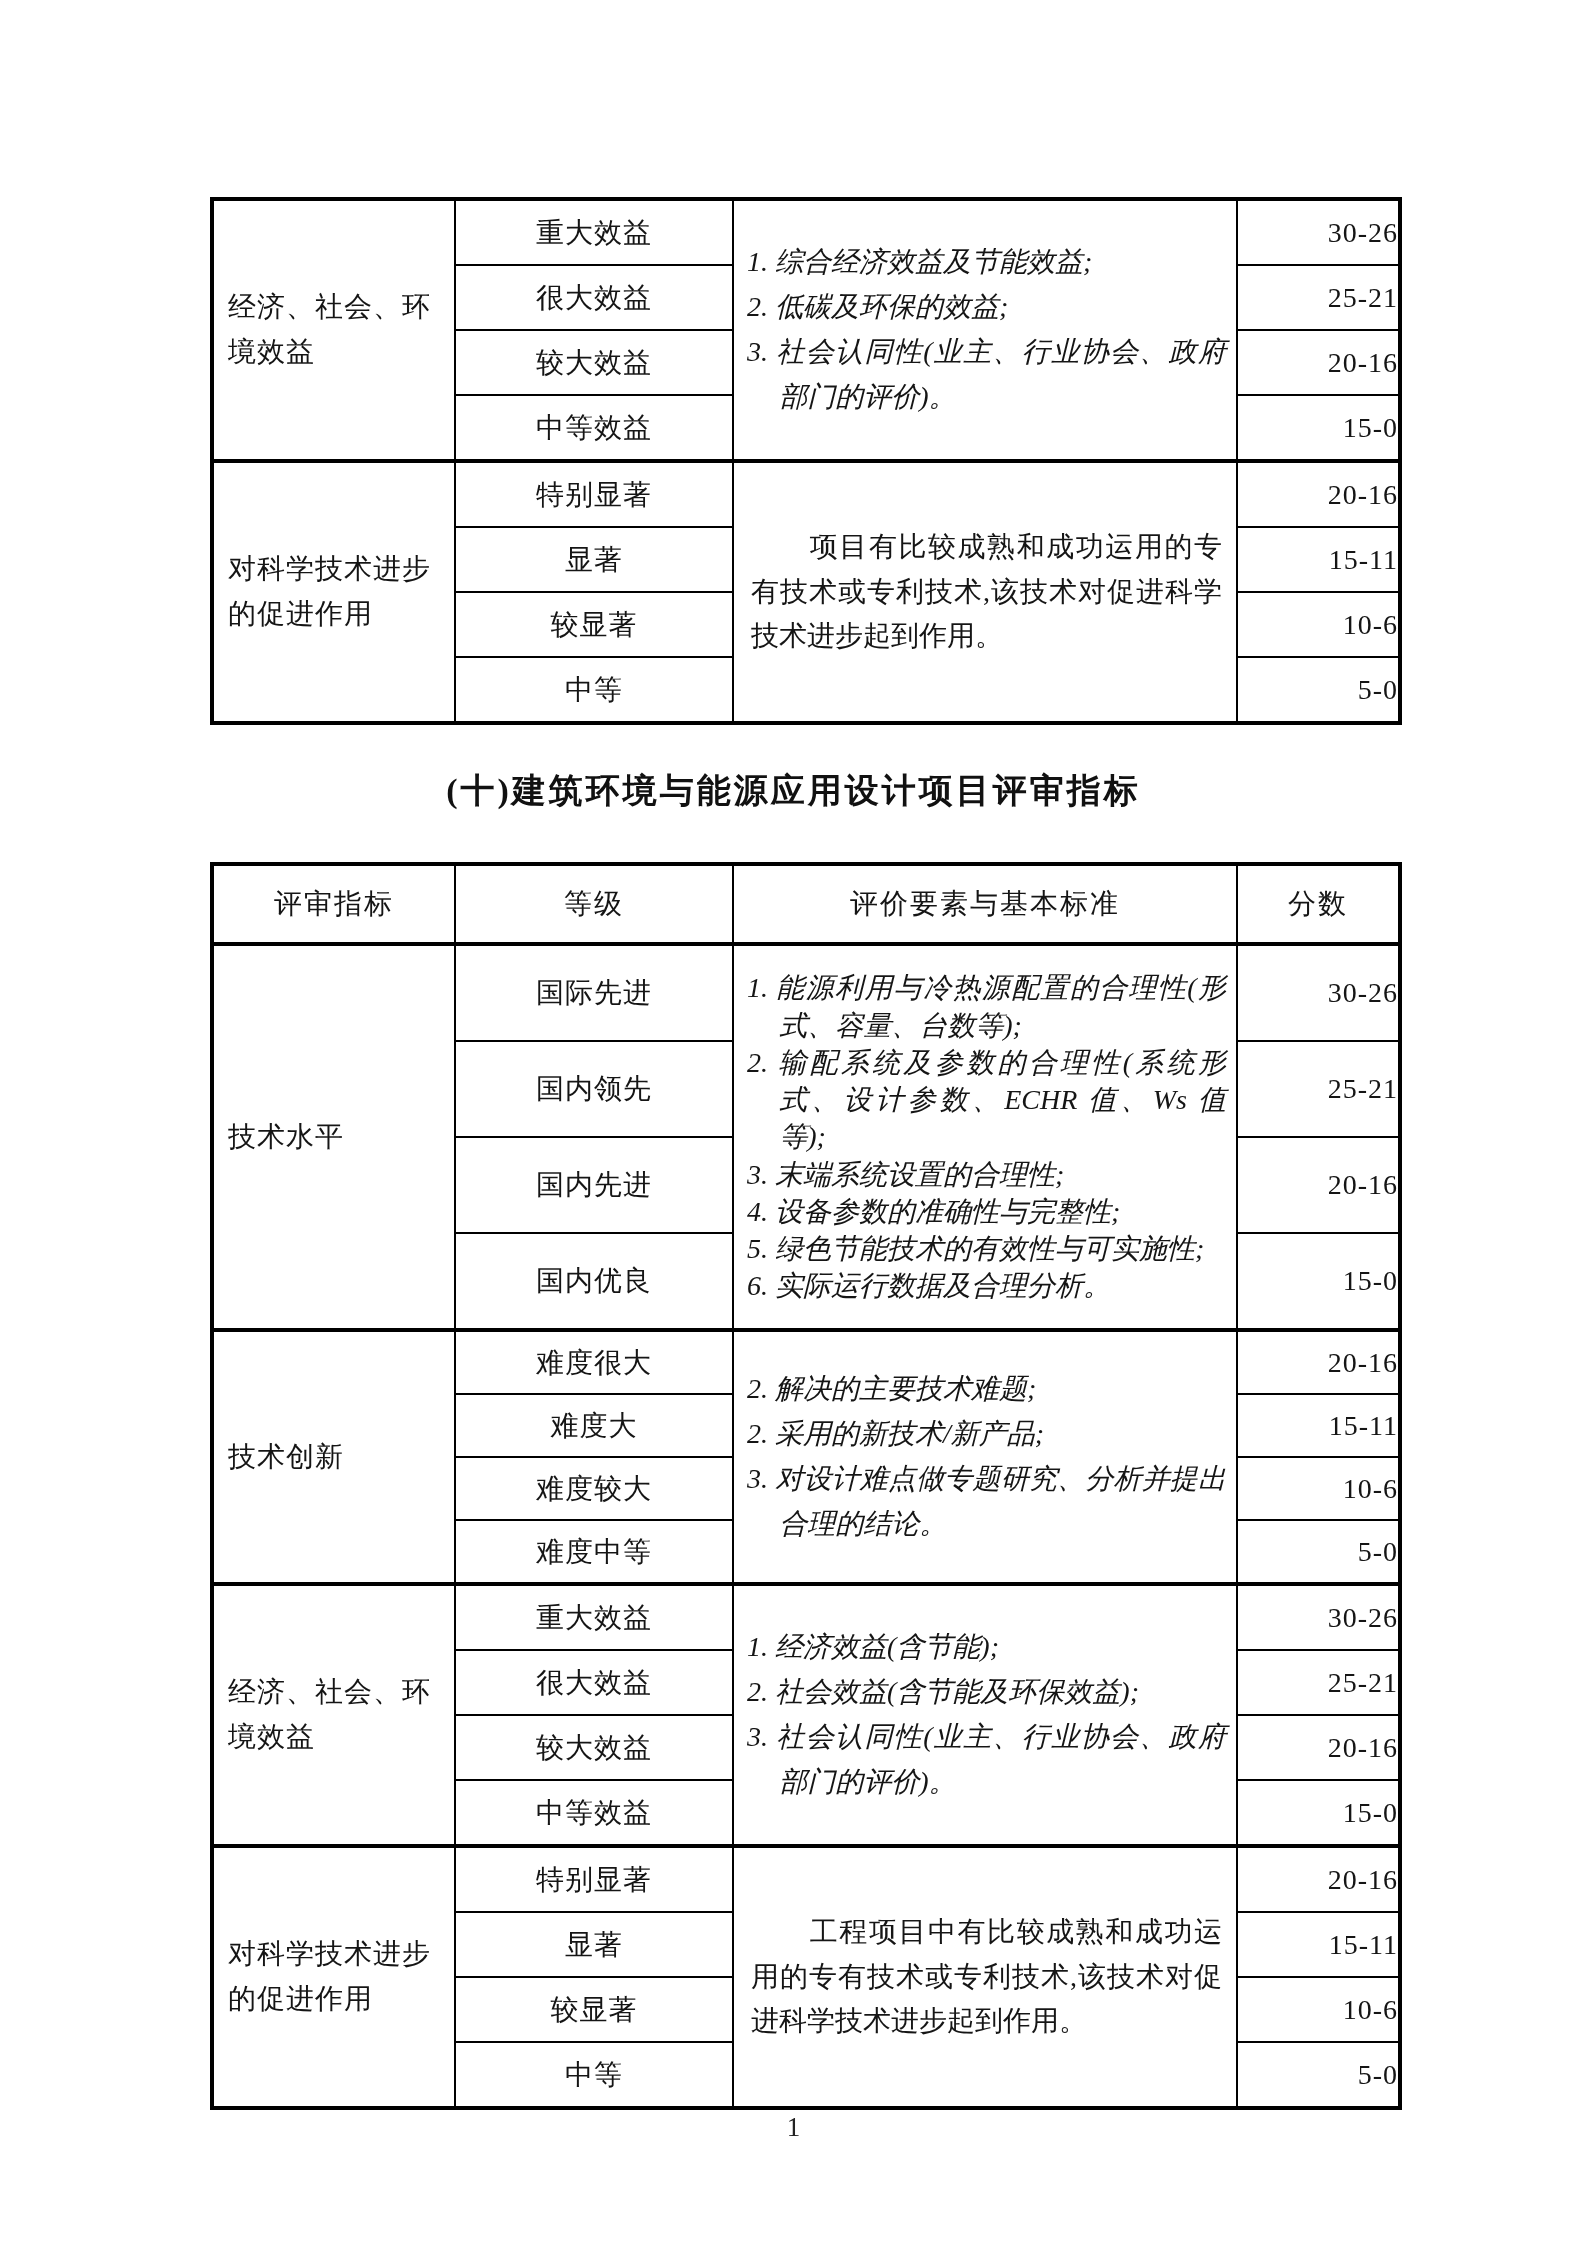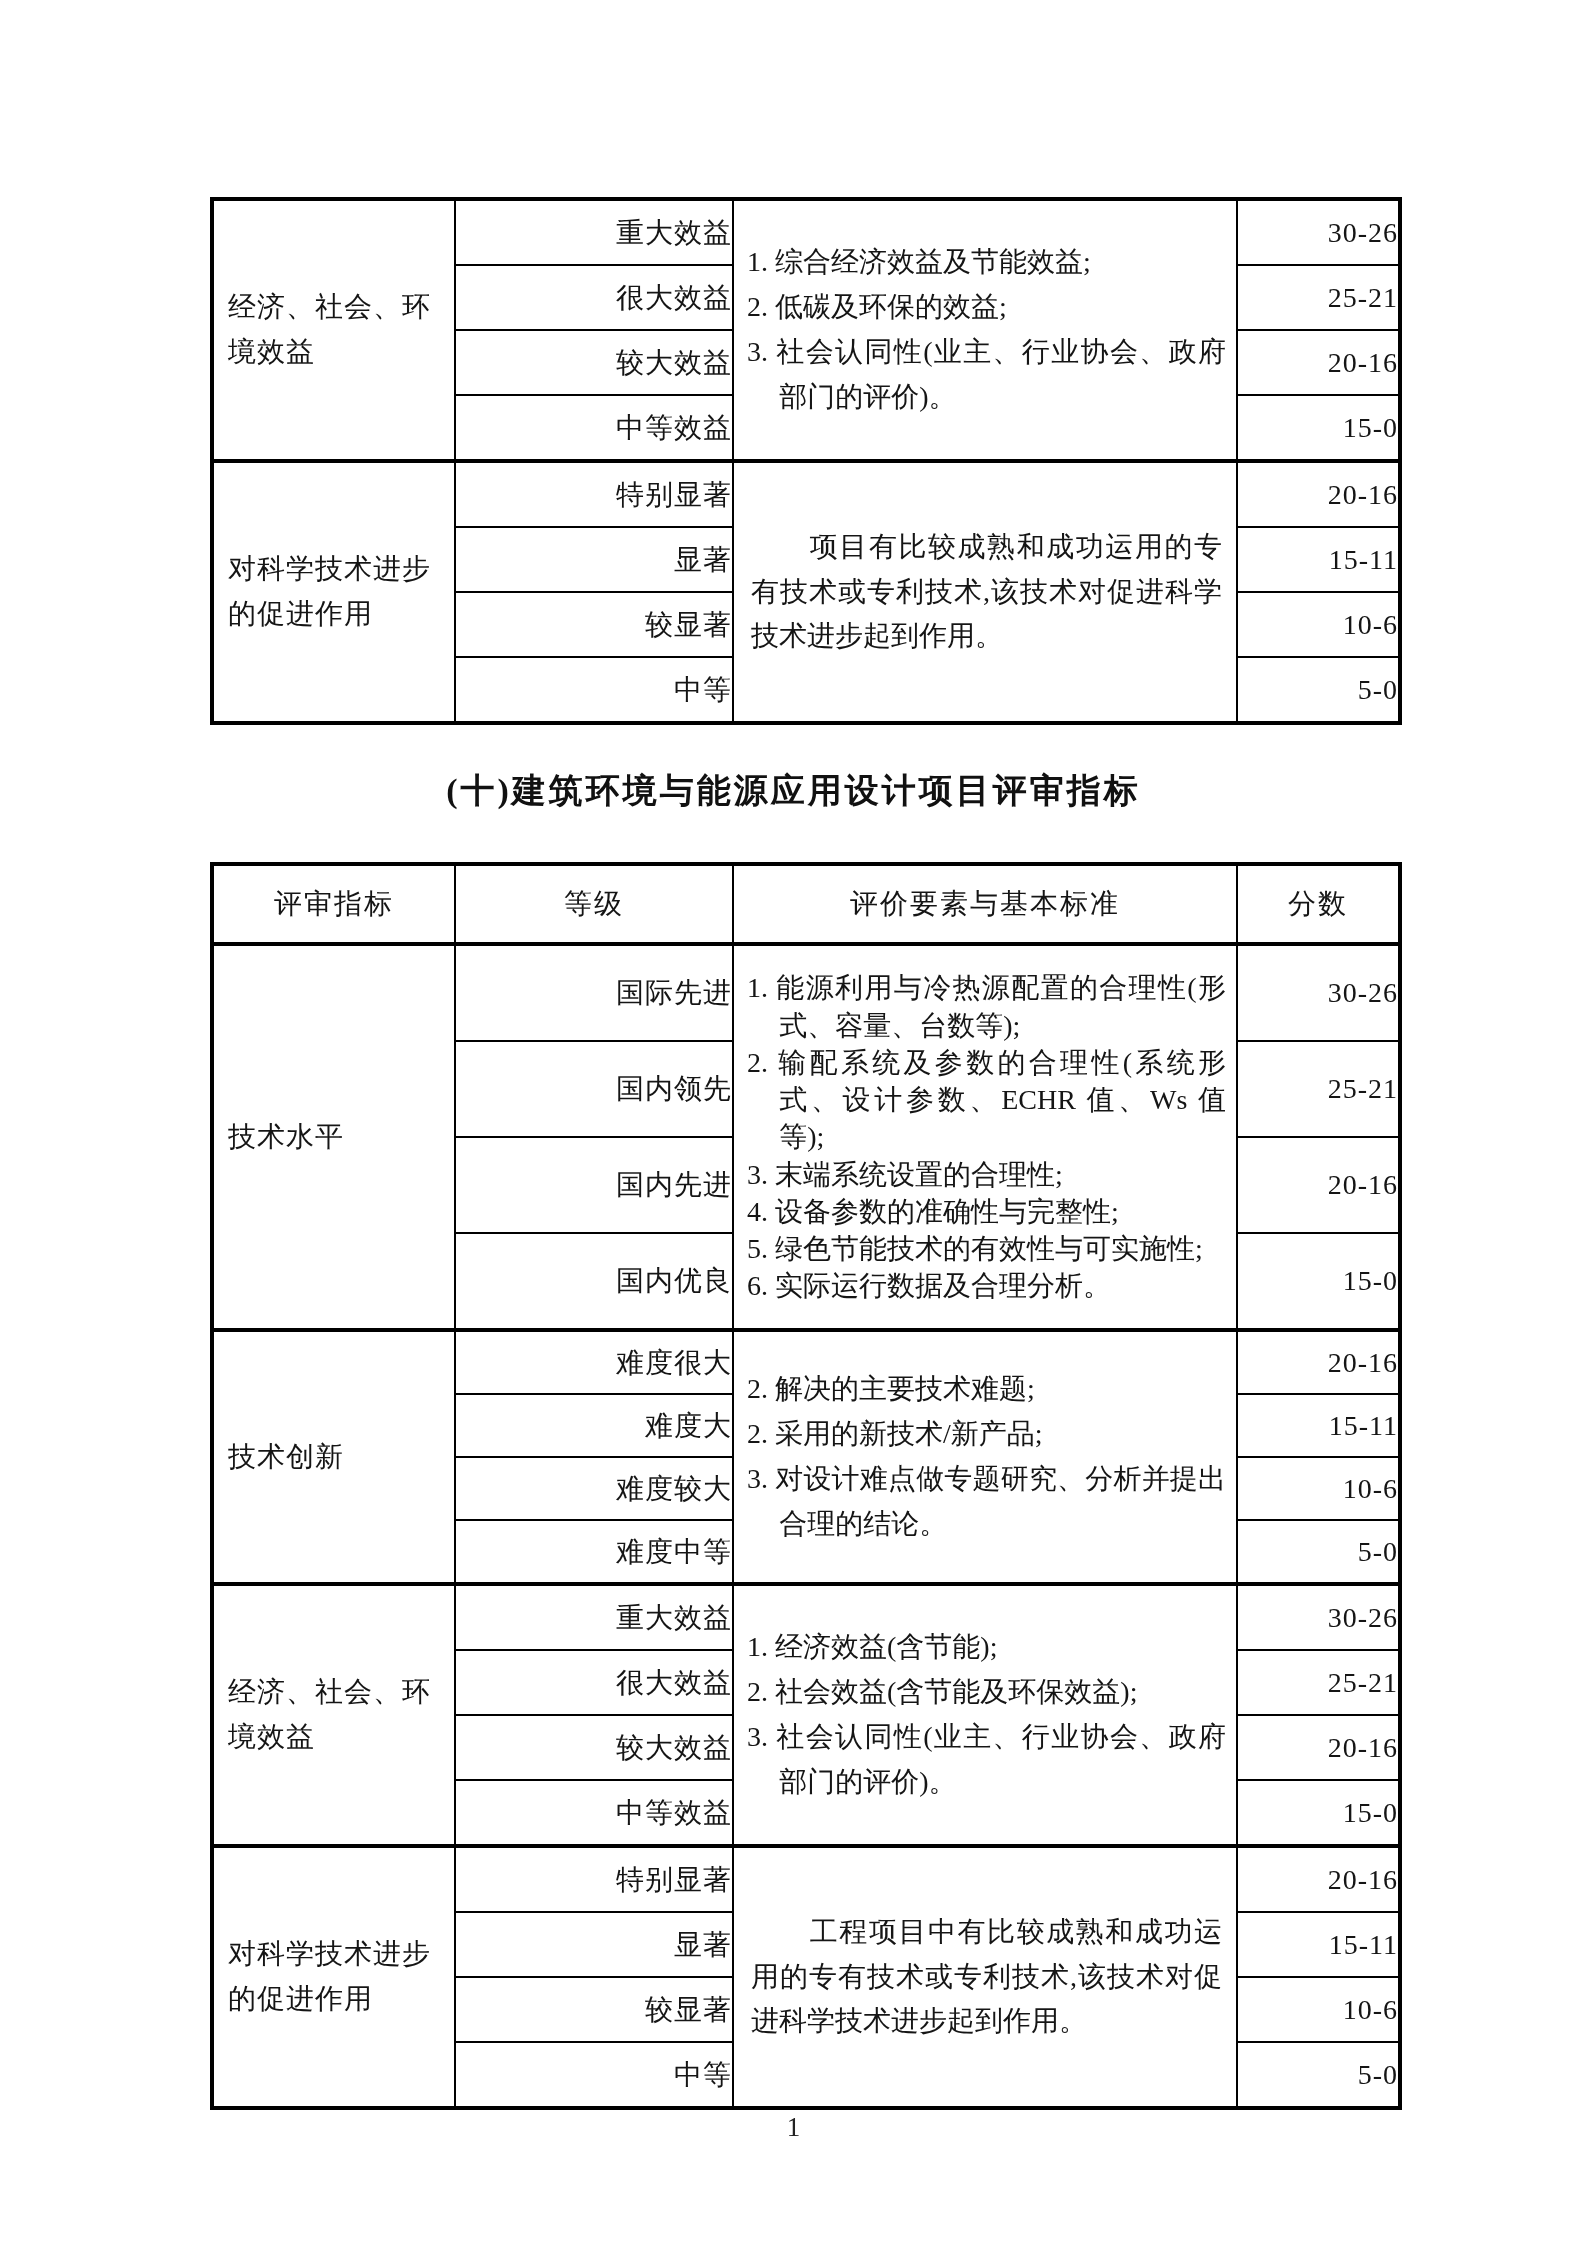--- a/index.html
+++ b/index.html
@@ -17,25 +17,25 @@
   td{border:2px solid #000;padding:0;vertical-align:middle;
      font-size:28px;color:#151515;}
   tr.thead-row td{height:76px;text-align:center;letter-spacing:2px;border-bottom-width:4px;font-family:Liberation Mono, monospace;}
   tbody tr:first-child td{border-top-width:4px;}
 
   .hh63 td{height:63px;}
   .hh61 td{height:61px;}
   .hh94 td{height:94px;}
 
   .c-ind{line-height:1.6;padding:0 14px;letter-spacing:1px;}
-  .c-grade{text-align:right;letter-spacing:1px;}
+  .c-grade{text-align:center;letter-spacing:1px;}
   .c-score{text-align:right;letter-spacing:1px;}
   .c-crit{padding:0 10px 0 13px;line-height:1.6;}
   .c-crit.tight{line-height:1.33;margin-left:8px;}
-  .c-crit .item{text-align:justify;padding-left:1.15em;text-indent:-1.15em;}
+  .c-crit .item{text-align:justify;padding-left:1.15em;text-indent:-1.15em;font-style:italic;}
   .c-crit .para{text-align:justify;text-indent:2.1em;padding:0 4px;}
 
   .section-title{
     position:absolute;top:768px;left:0;width:100%;text-align:center;
     font-size:34px;font-weight:bold;letter-spacing:3px;color:#111;
   }
   .page-number{
     position:absolute;top:2112px;left:0;width:100%;text-align:center;
     font-size:27px;color:#222;
   }

